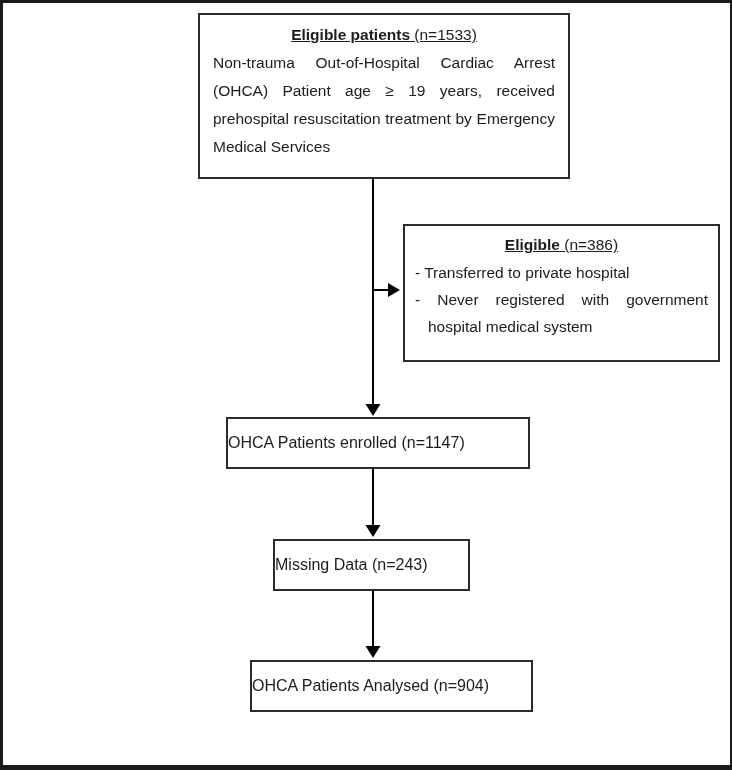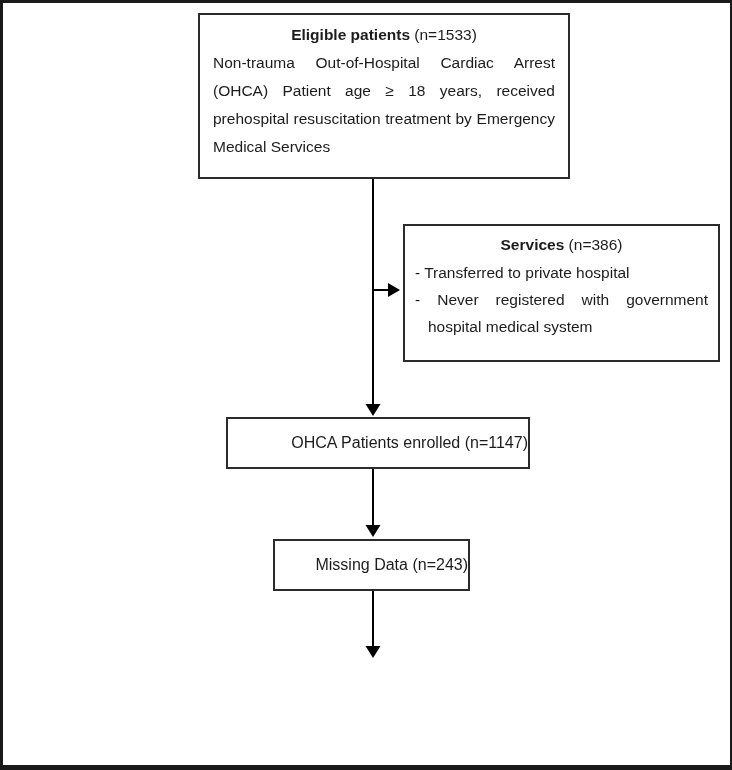--- a/index.html
+++ b/index.html
@@ -32,20 +32,21 @@
     position: absolute;
     background: #ffffff;
     border: 2px solid #2b2b2b;
     box-sizing: border-box;
     font-size: 15.5px;
     color: #1c1c1c;
   }
   .box-title {
     text-align: center;
     line-height: 28px;
+    text-decoration: underline;
   }
   .box-title .bold { font-weight: bold; }
   .eligible {
     left: 195px; top: 10px;
     width: 372px; height: 166px;
     padding: 6px 13px 6px 13px;
   }
   .eligible .box-body {
     text-align: justify;
     line-height: 28px;
@@ -57,21 +58,21 @@
   }
   .excl-item {
     line-height: 27px;
     text-align: justify;
     padding-left: 13px;
     text-indent: -13px;
   }
   .single {
     display: flex;
     align-items: center;
-    justify-content: flex-end;
+    justify-content: flex-start;
     font-size: 16px;
     text-align: center;
   }
   .enrolled { left: 223px; top: 414px; width: 304px; height: 52px; }
   .missing  { left: 270px; top: 536px; width: 197px; height: 52px; }
   .analysed { left: 247px; top: 657px; width: 283px; height: 52px; }
 </style>
 </head>
 <body>
 
@@ -87,31 +88,34 @@
 
     <line x1="373" y1="466" x2="373" y2="526" stroke="#000000" stroke-width="2"></line>
     <polygon points="365.5,525 380.5,525 373,537" fill="#000000"></polygon>
 
     <line x1="373" y1="588" x2="373" y2="647" stroke="#000000" stroke-width="2"></line>
     <polygon points="365.5,646 380.5,646 373,658" fill="#000000"></polygon>
   </svg>
 
   <div class="box eligible">
     <div class="box-title"><span class="bold">Eligible patients</span><span> (n=1533)</span></div>
-    <div class="box-body">Non-trauma Out-of-Hospital Cardiac Arrest (OHCA) Patient age ≥ 18 years, received prehospital resuscitation treatment by Emergency Medical Services</div>
+    <div class="box-body">Non-trauma Out-of-Hospital Cardiac Arrest (OHCA) Patient age ≥ 19 years, received prehospital resuscitation treatment by Emergency Medical Services</div>
   </div>
 
   <div class="box exclusion">
-    <div class="box-title"><span class="bold">Services</span><span> (n=386)</span></div>
+    <div class="box-title"><span class="bold">Eligible</span><span> (n=386)</span></div>
     <div class="excl-item">- Transferred to private hospital</div>
     <div class="excl-item">- Never registered with government hospital medical system</div>
   </div>
 
   <div class="box single enrolled">
     <span>OHCA Patients enrolled (n=1147)</span>
   </div>
 
   <div class="box single missing">
     <span>Missing Data (n=243)</span>
   </div>
 
+  <div class="box single analysed">
+    <span>OHCA Patients Analysed (n=904)</span>
+  </div>
 
 </div>
 
 </body></html>

